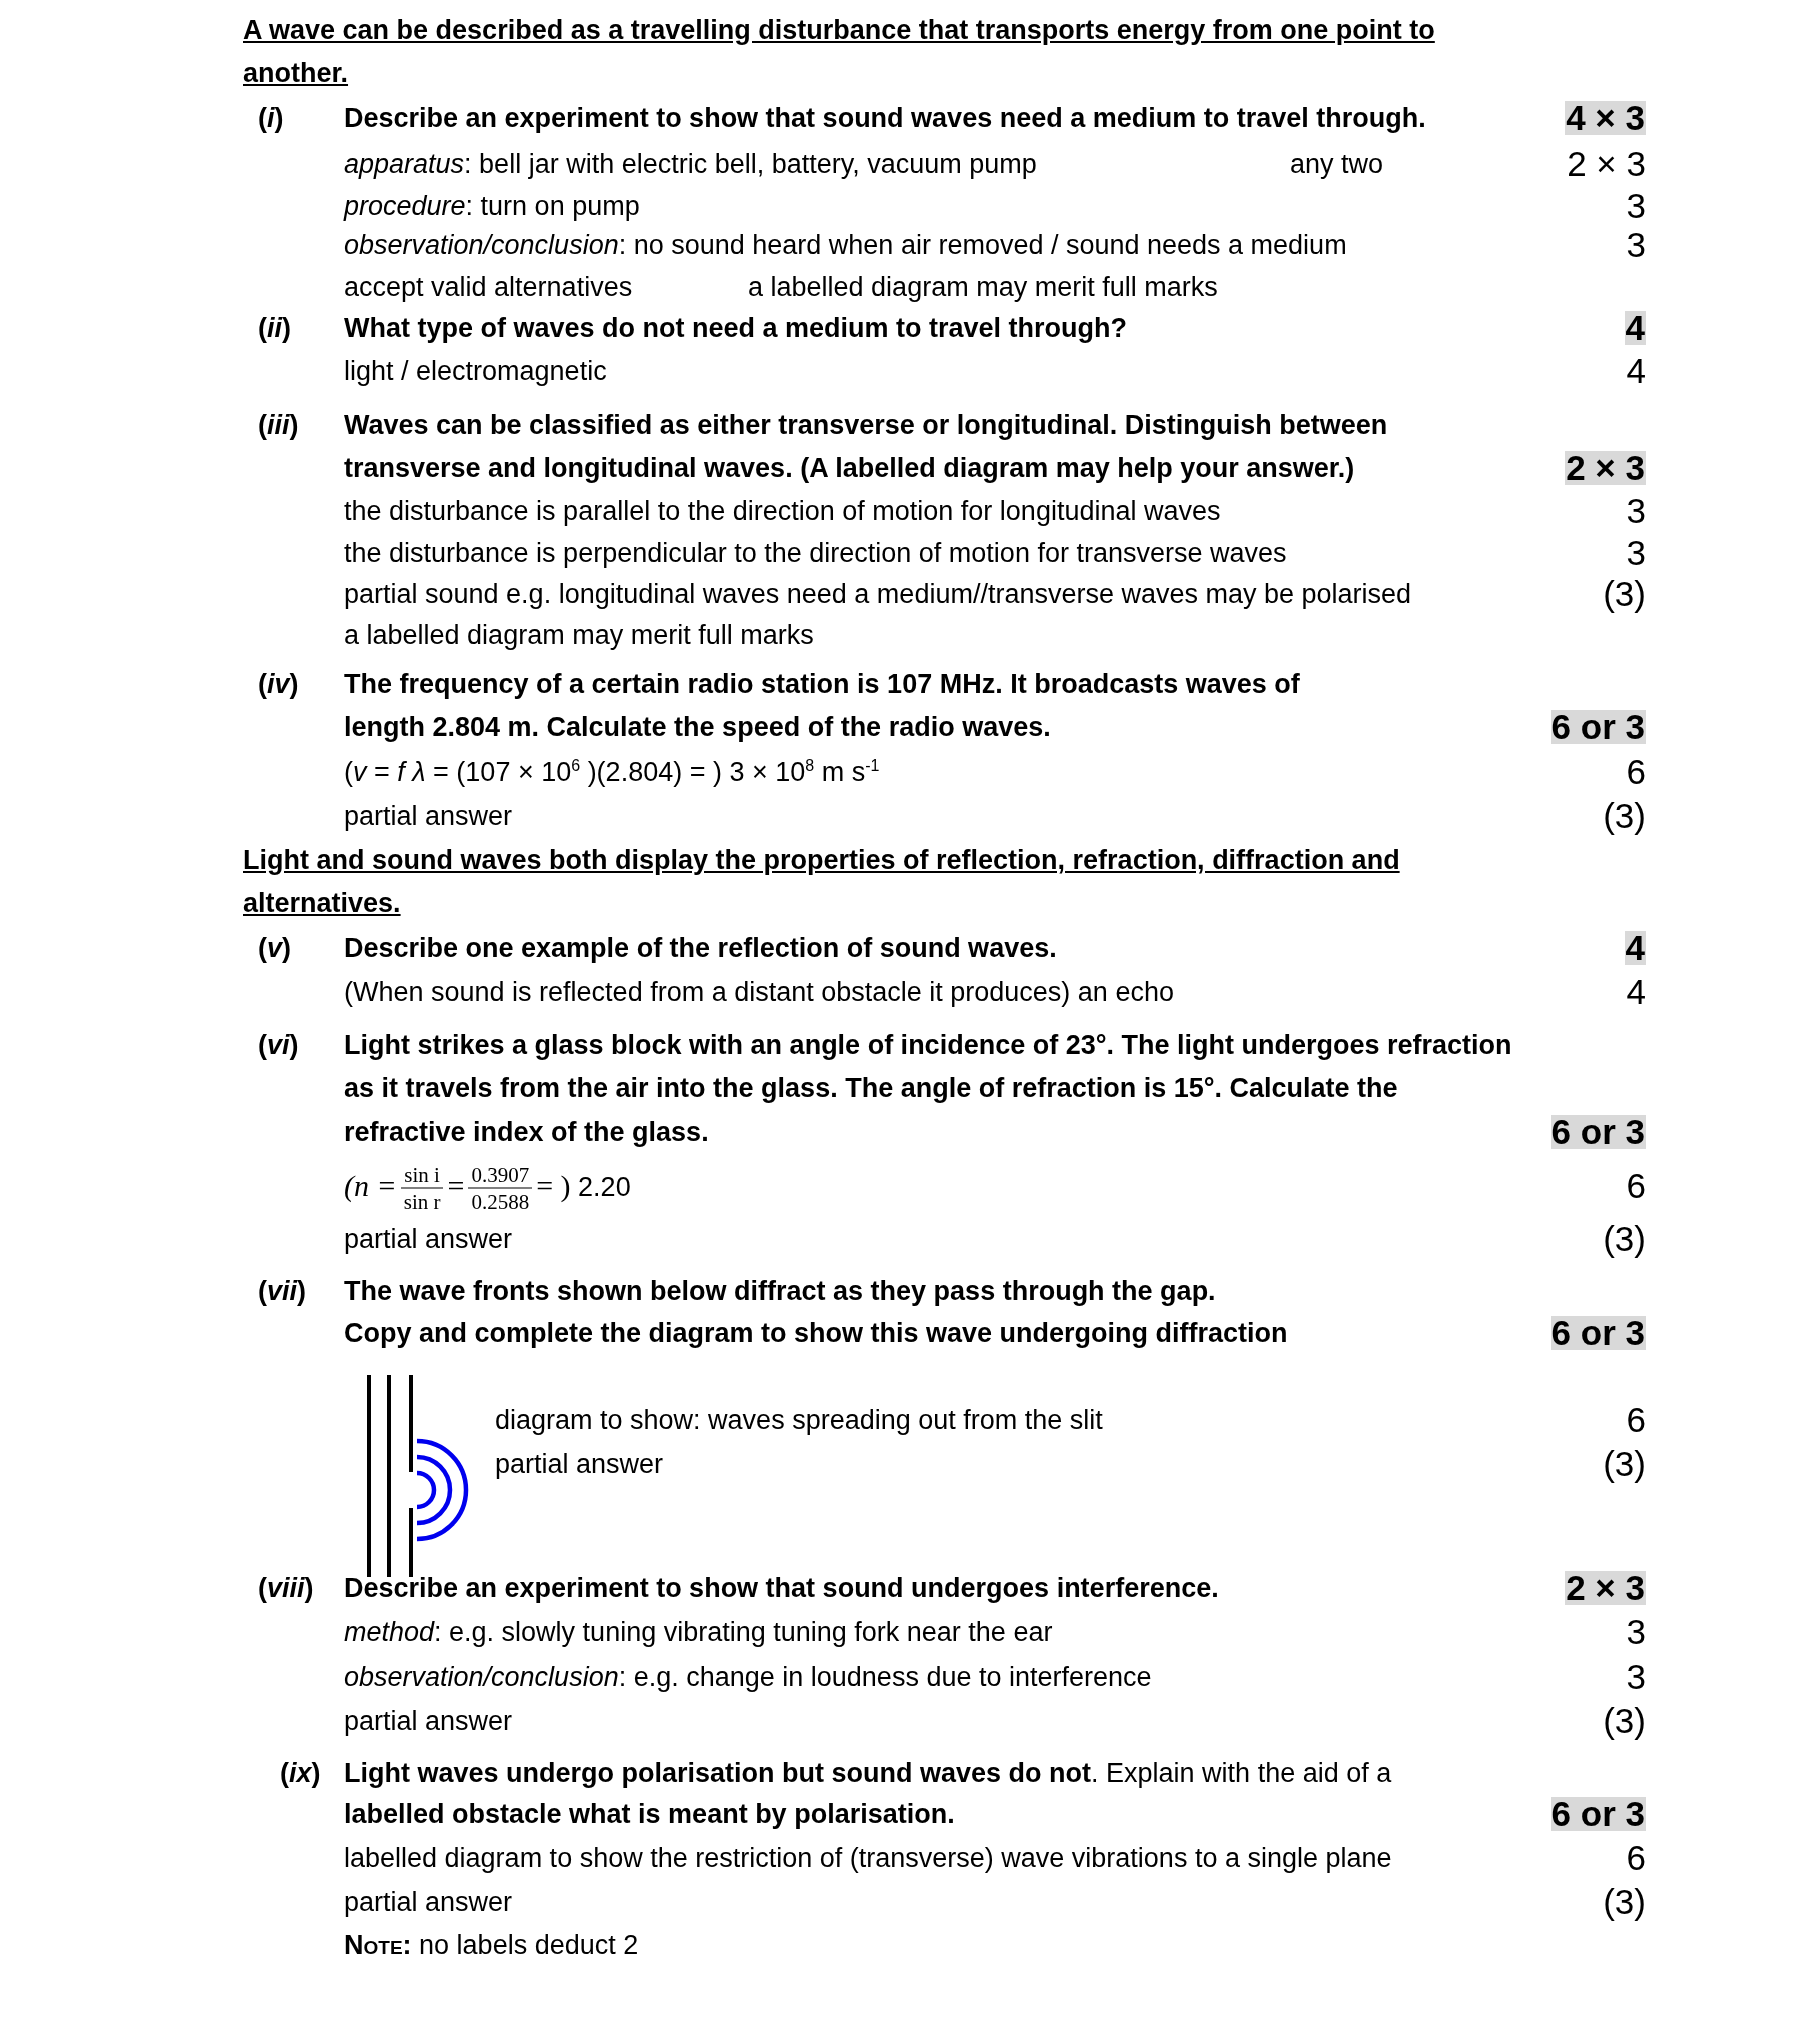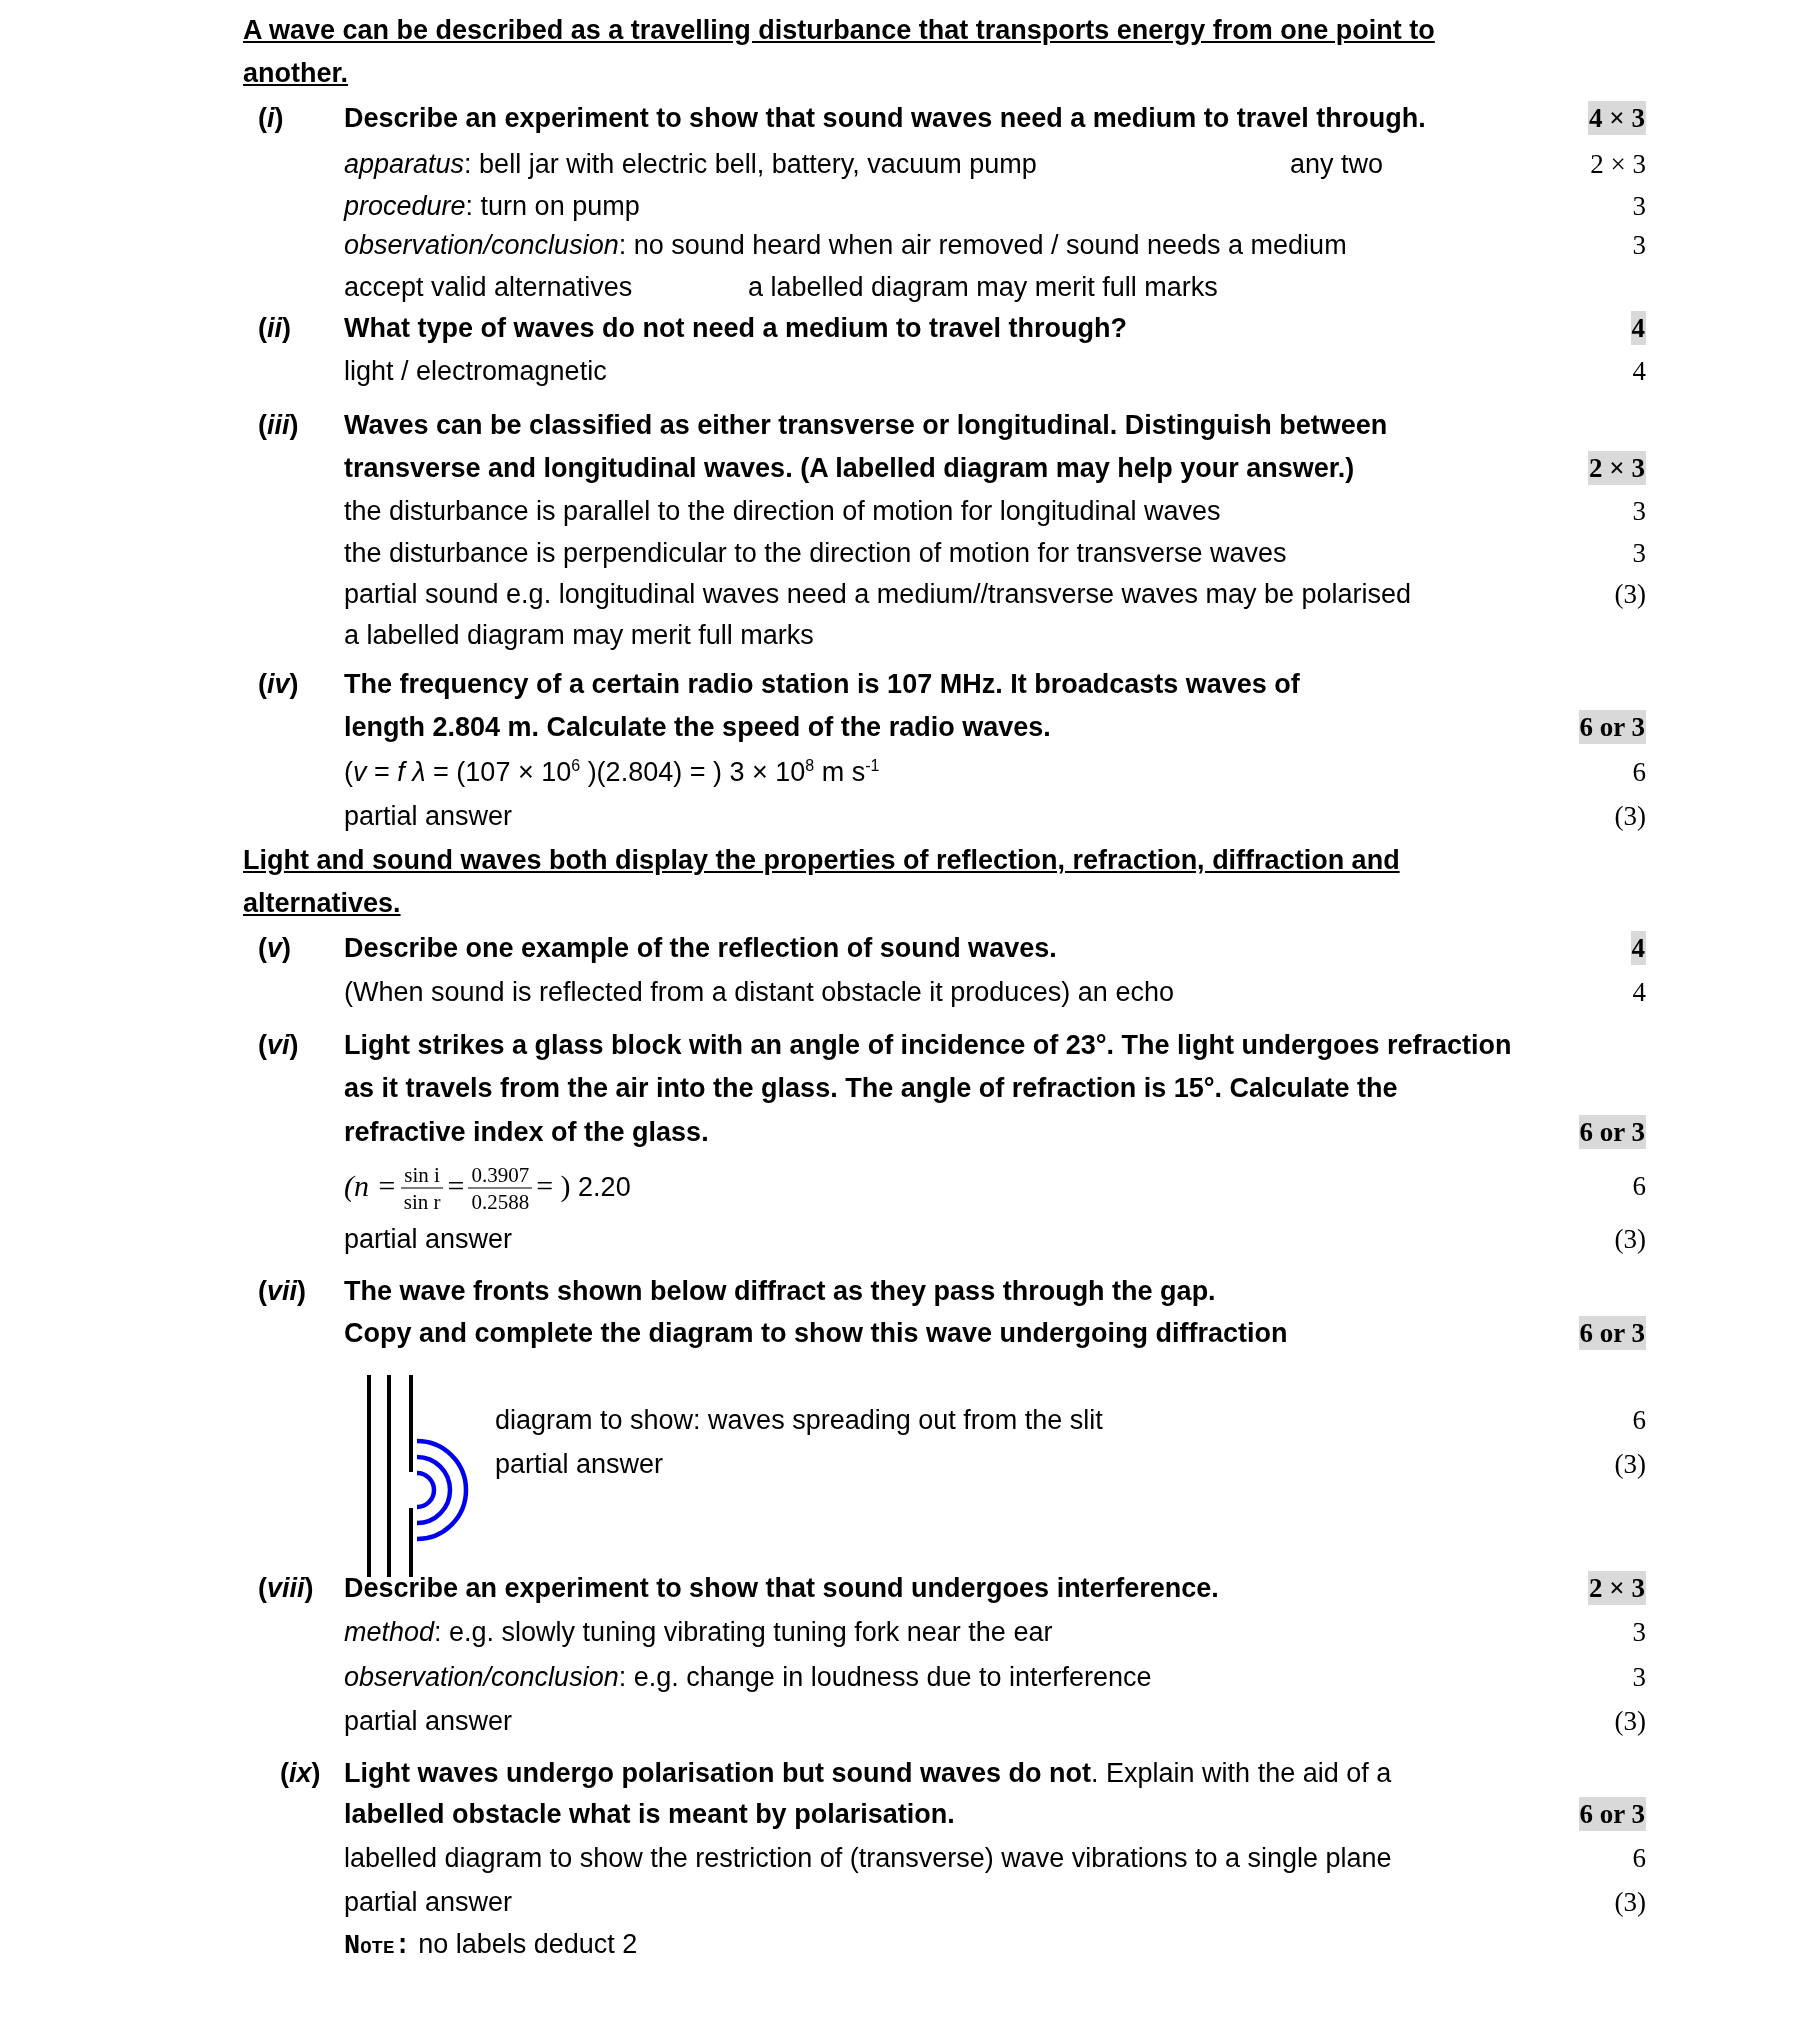--- a/index.html
+++ b/index.html
@@ -5,28 +5,28 @@
   html, body { margin:0; padding:0; background:#ffffff; }
   body { width:1819px; height:2029px; position:relative; overflow:hidden;
          font-family:"Liberation Sans", sans-serif; color:#000; }
   .ln { position:absolute; font-size:27px; line-height:34px; white-space:nowrap; transform:translateY(-50%); }
   .b { font-weight:bold; }
   .i { font-style:italic; }
   .lbl { position:absolute; left:258px; font-size:27px; line-height:34px; transform:translateY(-50%); font-weight:bold; }
   .lbl .i { font-weight:bold; }
   .txt { left:344px; }
   .top { left:243px;text-decoration:underline; }
-  .mk { position:absolute; right:173px; font-size:27px; line-height:34px; transform:translateY(-50%); text-align:right; white-space:nowrap;font-family:Liberation Serif, serif; }
+  .mk { position:absolute; right:173px; font-size:35px; line-height:34px; transform:translateY(-50%); text-align:right; white-space:nowrap; }
   .mk.hl { background:#d9d9d9; font-weight:bold; padding:0 1px; }
   .frac { display:inline-block; vertical-align:middle; text-align:center; font-family:"Liberation Serif", serif; font-size:21px; line-height:22px; margin:0 4px; }
   .frac .num { display:block; border-bottom:1.5px solid #000; padding:0 3px 2px; }
   .frac .den { display:block; padding:2px 3px 0; }
   .serif { font-family:"Liberation Serif", serif; font-size:30px; }
   sup { font-size:16px; vertical-align:super; line-height:0; }
-  .sc { font-variant:small-caps;font-family:Liberation Mono, monospace; }
+  .sc { font-variant:small-caps; }
   svg.diag { position:absolute; left:350px; top:1365px; }
 </style>
 </head>
 <body>
 
 <div class="ln top b" style="top:30px">A wave can be described as a travelling disturbance that transports energy from one point to</div>
 <div class="ln top b" style="top:73px">another.</div>
 
 <div class="lbl" style="top:118px">(<span class="i">i</span>)</div>
 <div class="ln txt b" style="top:118px">Describe an experiment to show that sound waves need a medium to travel through.</div>

